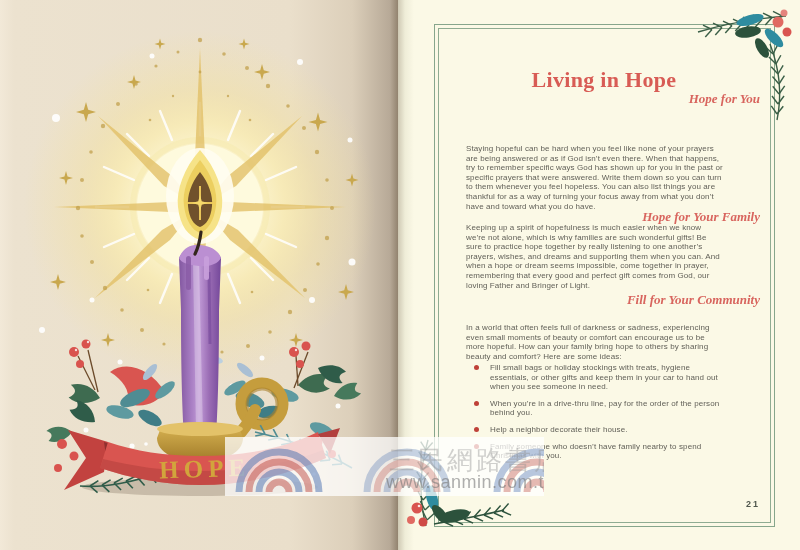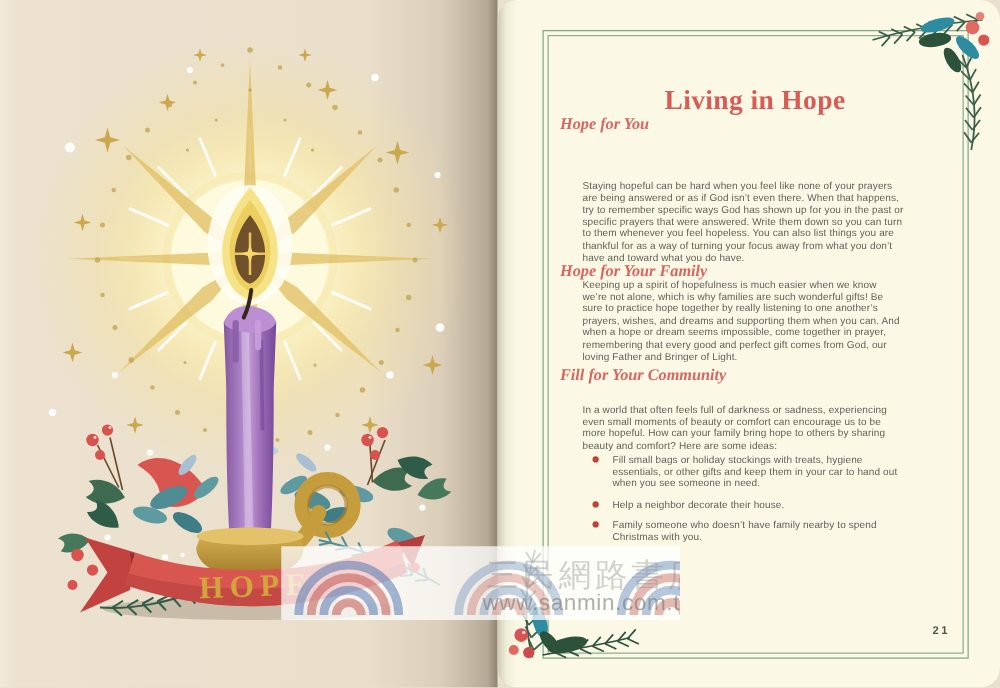--- a/index.html
+++ b/index.html
@@ -10,34 +10,33 @@
   
   .left-page {
     position:absolute; left:0; top:0; width:398px; height:550px;
     background:linear-gradient(90deg,#f2e9d8 0px,#ece2cf 14px,#eadfcb 290px,#dccfba 352px,#b7a997 390px,#92836f 398px);
   }
   .left-page svg { position:absolute; left:0; top:0; }
   
   .right-page {
     position:absolute; left:398px; top:0; width:402px; height:550px;
     background:linear-gradient(90deg,#cfc9b4 0px,#efedd8 7px,#fbf9e6 16px,#fbf9e6 100%);
-    border-radius:16px;
   }
   .frame-outer {
     position:absolute; left:36px; top:24px; width:339px; height:501px;
     border:1.5px solid #86a68c;
   }
   .frame-inner { position:absolute; inset:3px; border:1px solid #8fac92; }
   .page-title {
     position:absolute; top:52px; left:50px; width:312px; text-align:center;
     font-family:"Liberation Serif", serif; font-weight:bold; font-size:22px;
     color:#d85c55; letter-spacing:.3px;
   }
   .section-heading {
-    position:absolute; left:50px; width:312px; text-align:left;
+    position:absolute; left:50px; width:312px; text-align:right;
     font-family:"Liberation Serif", serif; font-style:italic; font-weight:bold;
     font-size:13px; color:#d8655e;
   }
   .sh0 { top:91px; } .sh1 { top:193px;margin-top:16px; } .sh2 { top:292px; }
   .body-text {
     position:absolute; left:68px; width:257px;
     font-size:8px; line-height:9.6px; color:#605f57; letter-spacing:.1px;
   }
   .bt0 { top:136px; } .bt1 { top:215px; } .bt2 { top:315px; }
   .ideas { position:absolute; left:75px; top:363px; width:252px; }
@@ -353,20 +352,24 @@
   <div class="section-heading sh2">Fill for Your Community</div>
   <p class="body-text bt2">In a world that often feels full of darkness or sadness, experiencing even small moments of beauty or comfort can encourage us to be more hopeful. How can your family bring hope to others by sharing beauty and comfort? Here are some ideas:</p>
 
   <div class="ideas">
     <div class="idea">
       <span class="bullet-dot"></span>
       <span>Fill small bags or holiday stockings with treats, hygiene essentials, or other gifts and keep them in your car to hand out when you see someone in need.</span>
     </div>
     <div class="idea">
       <span class="bullet-dot"></span>
+      <span>When you’re in a drive-thru line, pay for the order of the person behind you.</span>
+    </div>
+    <div class="idea">
+      <span class="bullet-dot"></span>
       <span>Help a neighbor decorate their house.</span>
     </div>
     <div class="idea">
       <span class="bullet-dot"></span>
       <span>Family someone who doesn’t have family nearby to spend Christmas with you.</span>
     </div>
   </div>
 
   <div class="page-number">21</div>
 

